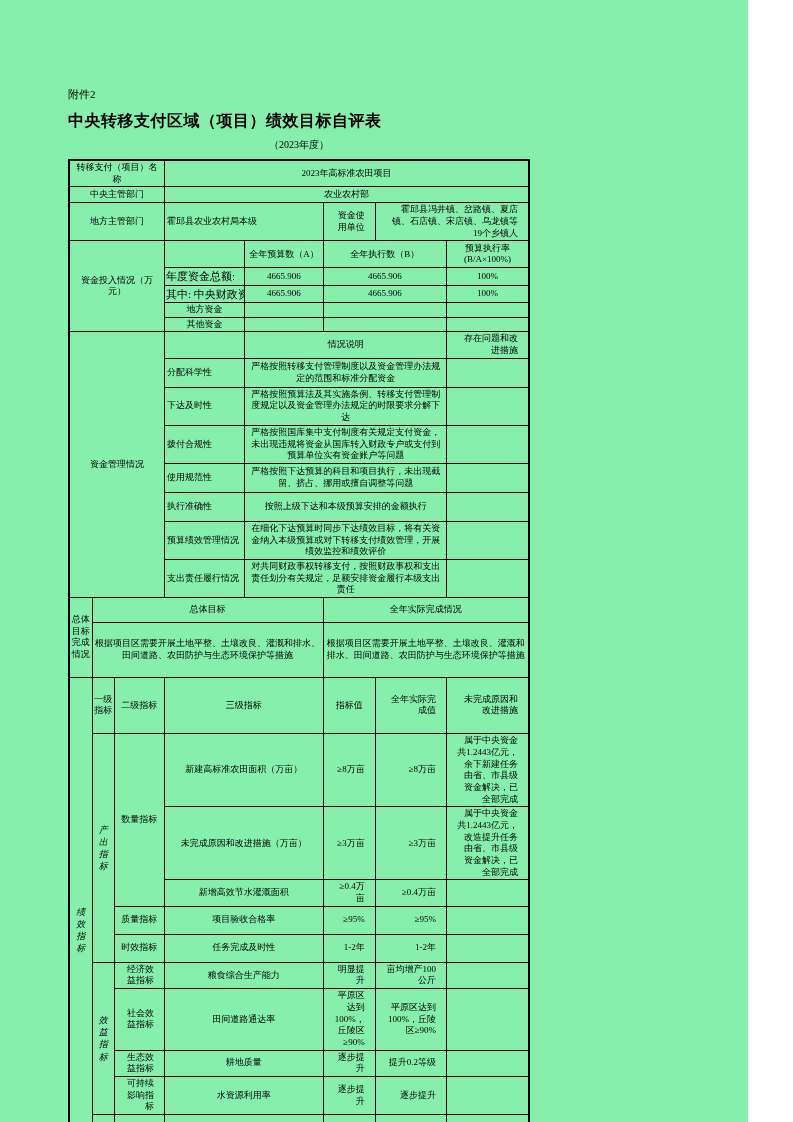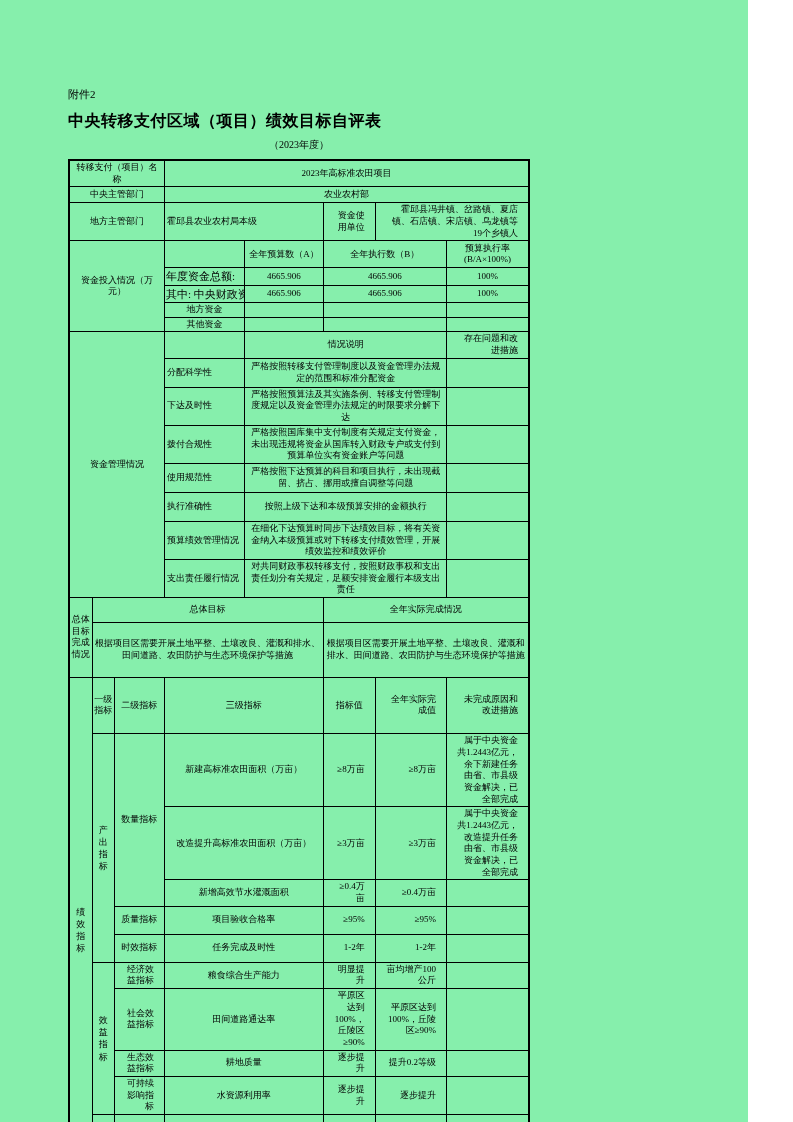--- a/index.html
+++ b/index.html
@@ -16,21 +16,21 @@
   table.main{border-collapse:collapse;table-layout:fixed;margin-top:7px;width:462px;border:2px solid #000;}
   td{
     border:1px solid #000;
     font-size:9px;line-height:1.3;
     text-align:center;vertical-align:middle;
     padding:1px 2px;word-break:break-word;overflow:hidden;
   }
   td.lbl{text-align:left;}
   td.small{font-size:11px;}
   td.nowrap{white-space:nowrap;padding:1px 1px;}
-  td.v1{padding:0 6px;word-break:break-all;line-height:1.35;}
+  td.v1{padding:0 6px;word-break:break-all;line-height:1.35;font-style:italic;}
   td.v2{padding:16px 1px;word-break:break-all;line-height:1.3;}
   td.prel{white-space:pre-line;}
   td.tight{padding:1px 10px;text-align:right;}
   .notes{width:470px;margin-top:7px;font-size:9px;line-height:1.5;}
   .notes p{margin:0 0 7px 0;}
   .notes p.ind{text-indent:22px;}
 </style>
 </head>
 <body>
 
@@ -173,21 +173,21 @@
       <tr style="height:66px">
         <td rowspan="5" class="v1">产出指标</td>
         <td rowspan="3">数量指标</td>
         <td colspan="2">新建高标准农田面积（万亩）</td>
         <td class="tight">≥8万亩</td>
         <td class="tight">≥8万亩</td>
         <td class="tight">属于中央资金共1.2443亿元，余下新建任务由省、市县级资金解决，已全部完成</td>
       </tr>
 
       <tr style="height:66px">
-        <td colspan="2">改造提升高标准农田面积（万亩）</td>
+        <td colspan="2">未完成原因和改进措施（万亩）</td>
         <td class="tight">≥3万亩</td>
         <td class="tight">≥3万亩</td>
         <td class="tight">属于中央资金共1.2443亿元，改造提升任务由省、市县级资金解决，已全部完成</td>
       </tr>
 
       <tr style="height:26px">
         <td colspan="2">新增高效节水灌溉面积</td>
         <td class="tight">≥0.4万亩</td>
         <td class="tight">≥0.4万亩</td>
         <td></td>

